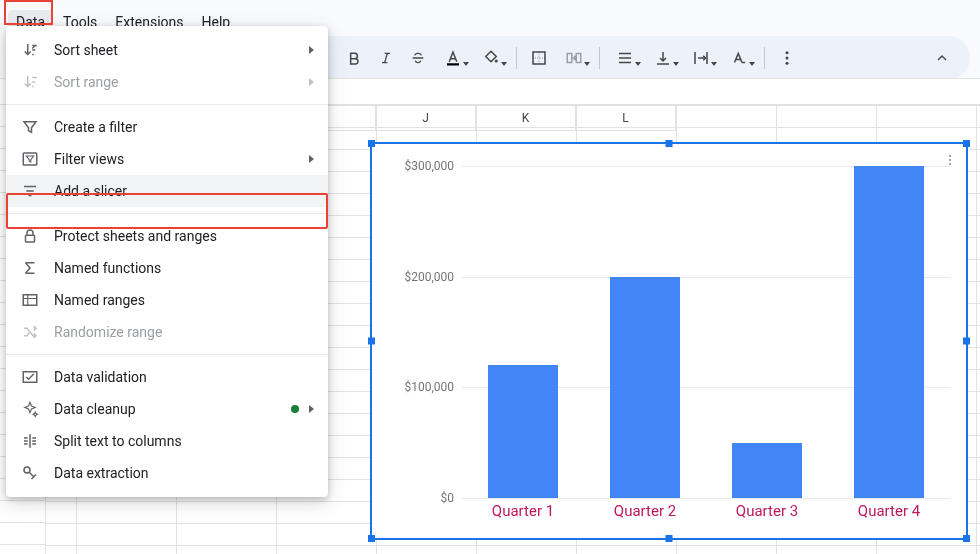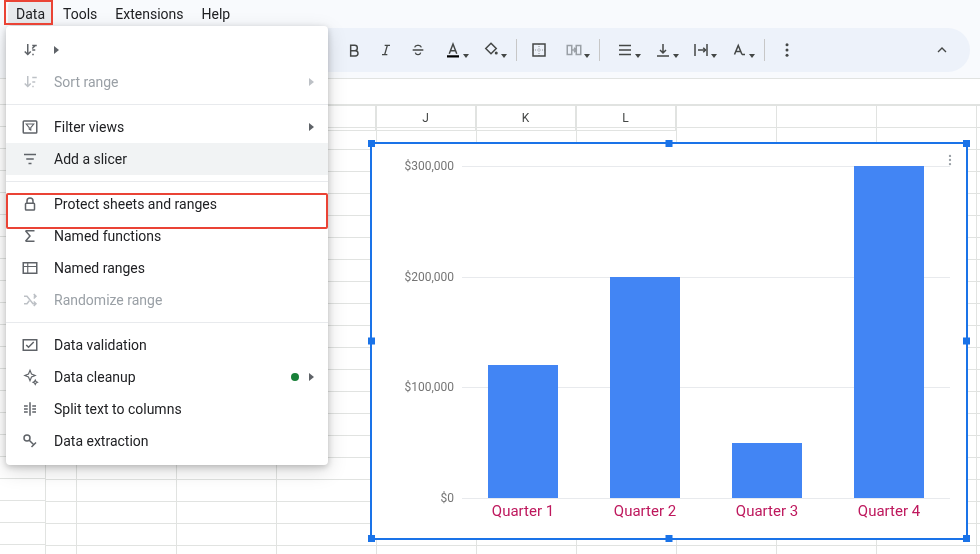--- a/index.html
+++ b/index.html
@@ -13,20 +13,21 @@
     overflow: hidden;
     position: relative;
   }
 
   .menubar {
     display: flex;
     align-items: center;
     height: 28px;
     padding: 8px 8px;
     gap: 2px;
+    margin-top: 8px;
   }
   .menubar-item {
     padding: 4px 8px;
     border-radius: 4px;
     cursor: pointer;
     font-size: 14px;
     color: #202124;
   }
   .menubar-item.active {
     background: #e8eaed;
@@ -468,32 +469,41 @@
   </div>
 </div>
 
 <div class="dropdown">
   <div class="row">
     <span class="icon">
       <svg width="18" height="18" viewBox="0 0 24 24">
           <path d="M9 4v14M5 14l4 4 4-4M19 6l-4 4M15 6h6M15 12h4M15 18h2" stroke="#5f6368" stroke-width="2" fill="none"></path>
         </svg>
     </span>
+    <span class="label">Sort sheet</span>
     <span class="submenu-arrow"></span>
   </div>
   <div class="row disabled">
     <span class="icon">
       <svg width="18" height="18" viewBox="0 0 24 24">
           <path d="M9 4v14M5 14l4 4 4-4M15 6h6M15 12h4M15 18h2" stroke="#bdc1c6" stroke-width="2" fill="none"></path>
         </svg>
     </span>
     <span class="label">Sort range</span>
     <span class="submenu-arrow"></span>
   </div>
   <div class="sep"></div>
+  <div class="row">
+    <span class="icon">
+      <svg width="18" height="18" viewBox="0 0 24 24">
+          <path d="M4 5h16l-6 8v6l-4-2v-4z" stroke="#5f6368" stroke-width="2" fill="none"></path>
+        </svg>
+    </span>
+    <span class="label">Create a filter</span>
+  </div>
   <div class="row">
     <span class="icon">
       <svg width="18" height="18" viewBox="0 0 24 24">
           <rect x="3" y="4" width="18" height="16" rx="1" stroke="#5f6368" stroke-width="2" fill="none"></rect>
           <path d="M7 8h10l-4 5v3l-2-1v-2z" stroke="#5f6368" stroke-width="1.5" fill="none"></path>
         </svg>
     </span>
     <span class="label">Filter views</span>
     <span class="submenu-arrow"></span>
   </div>

